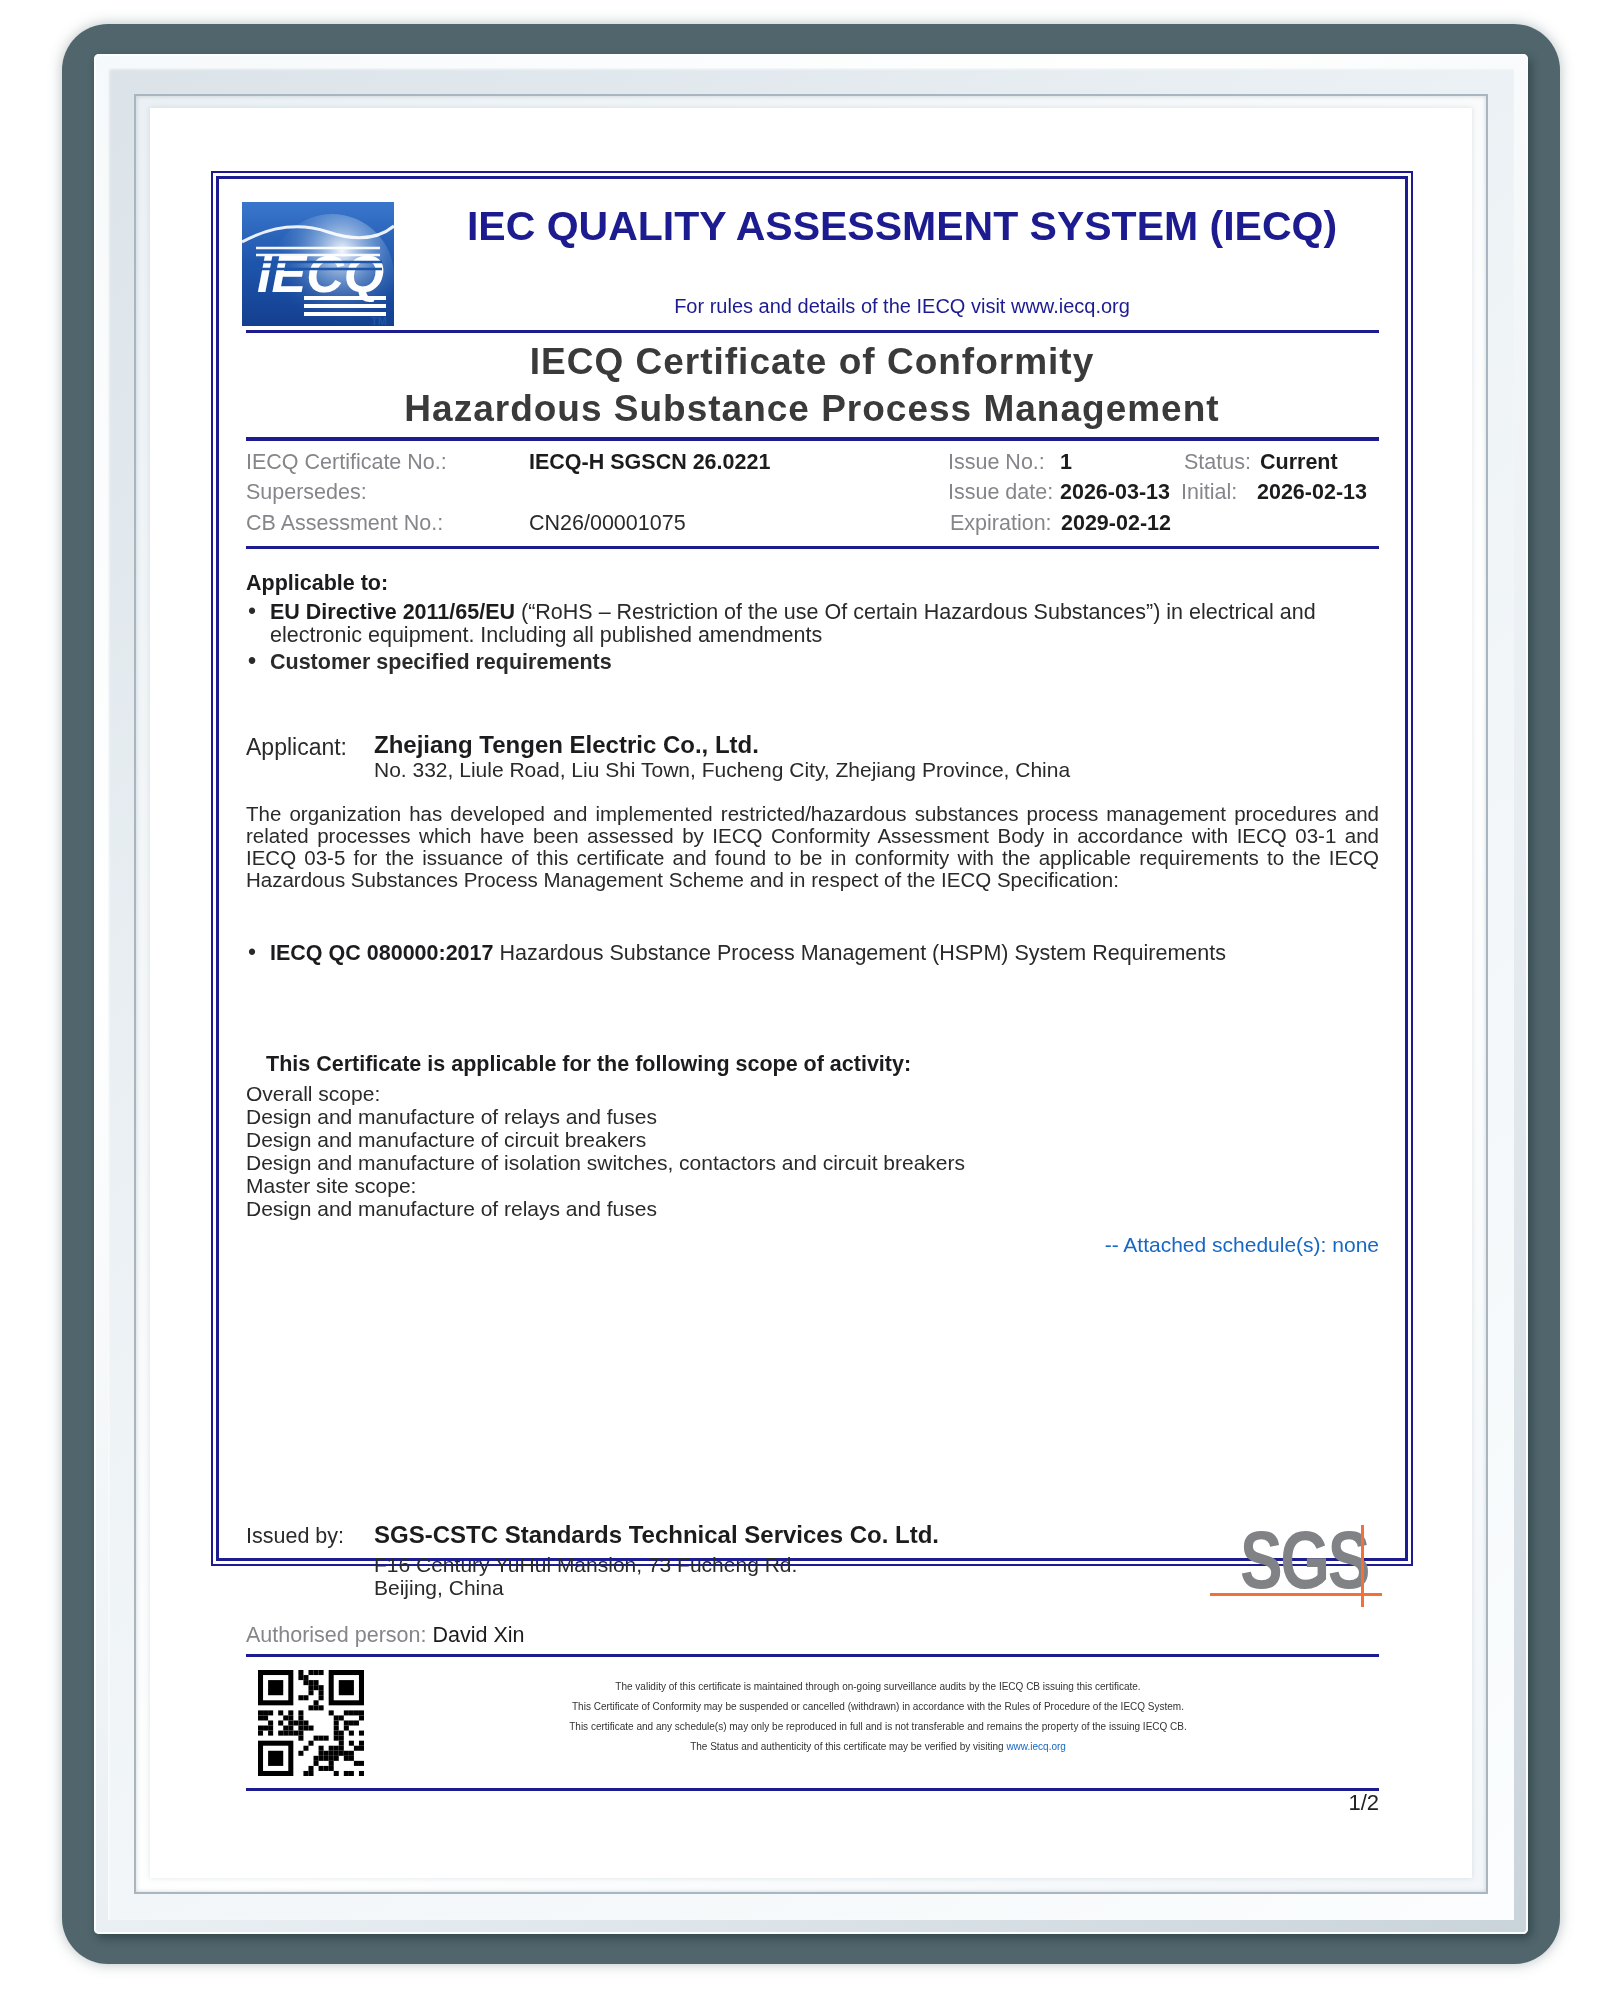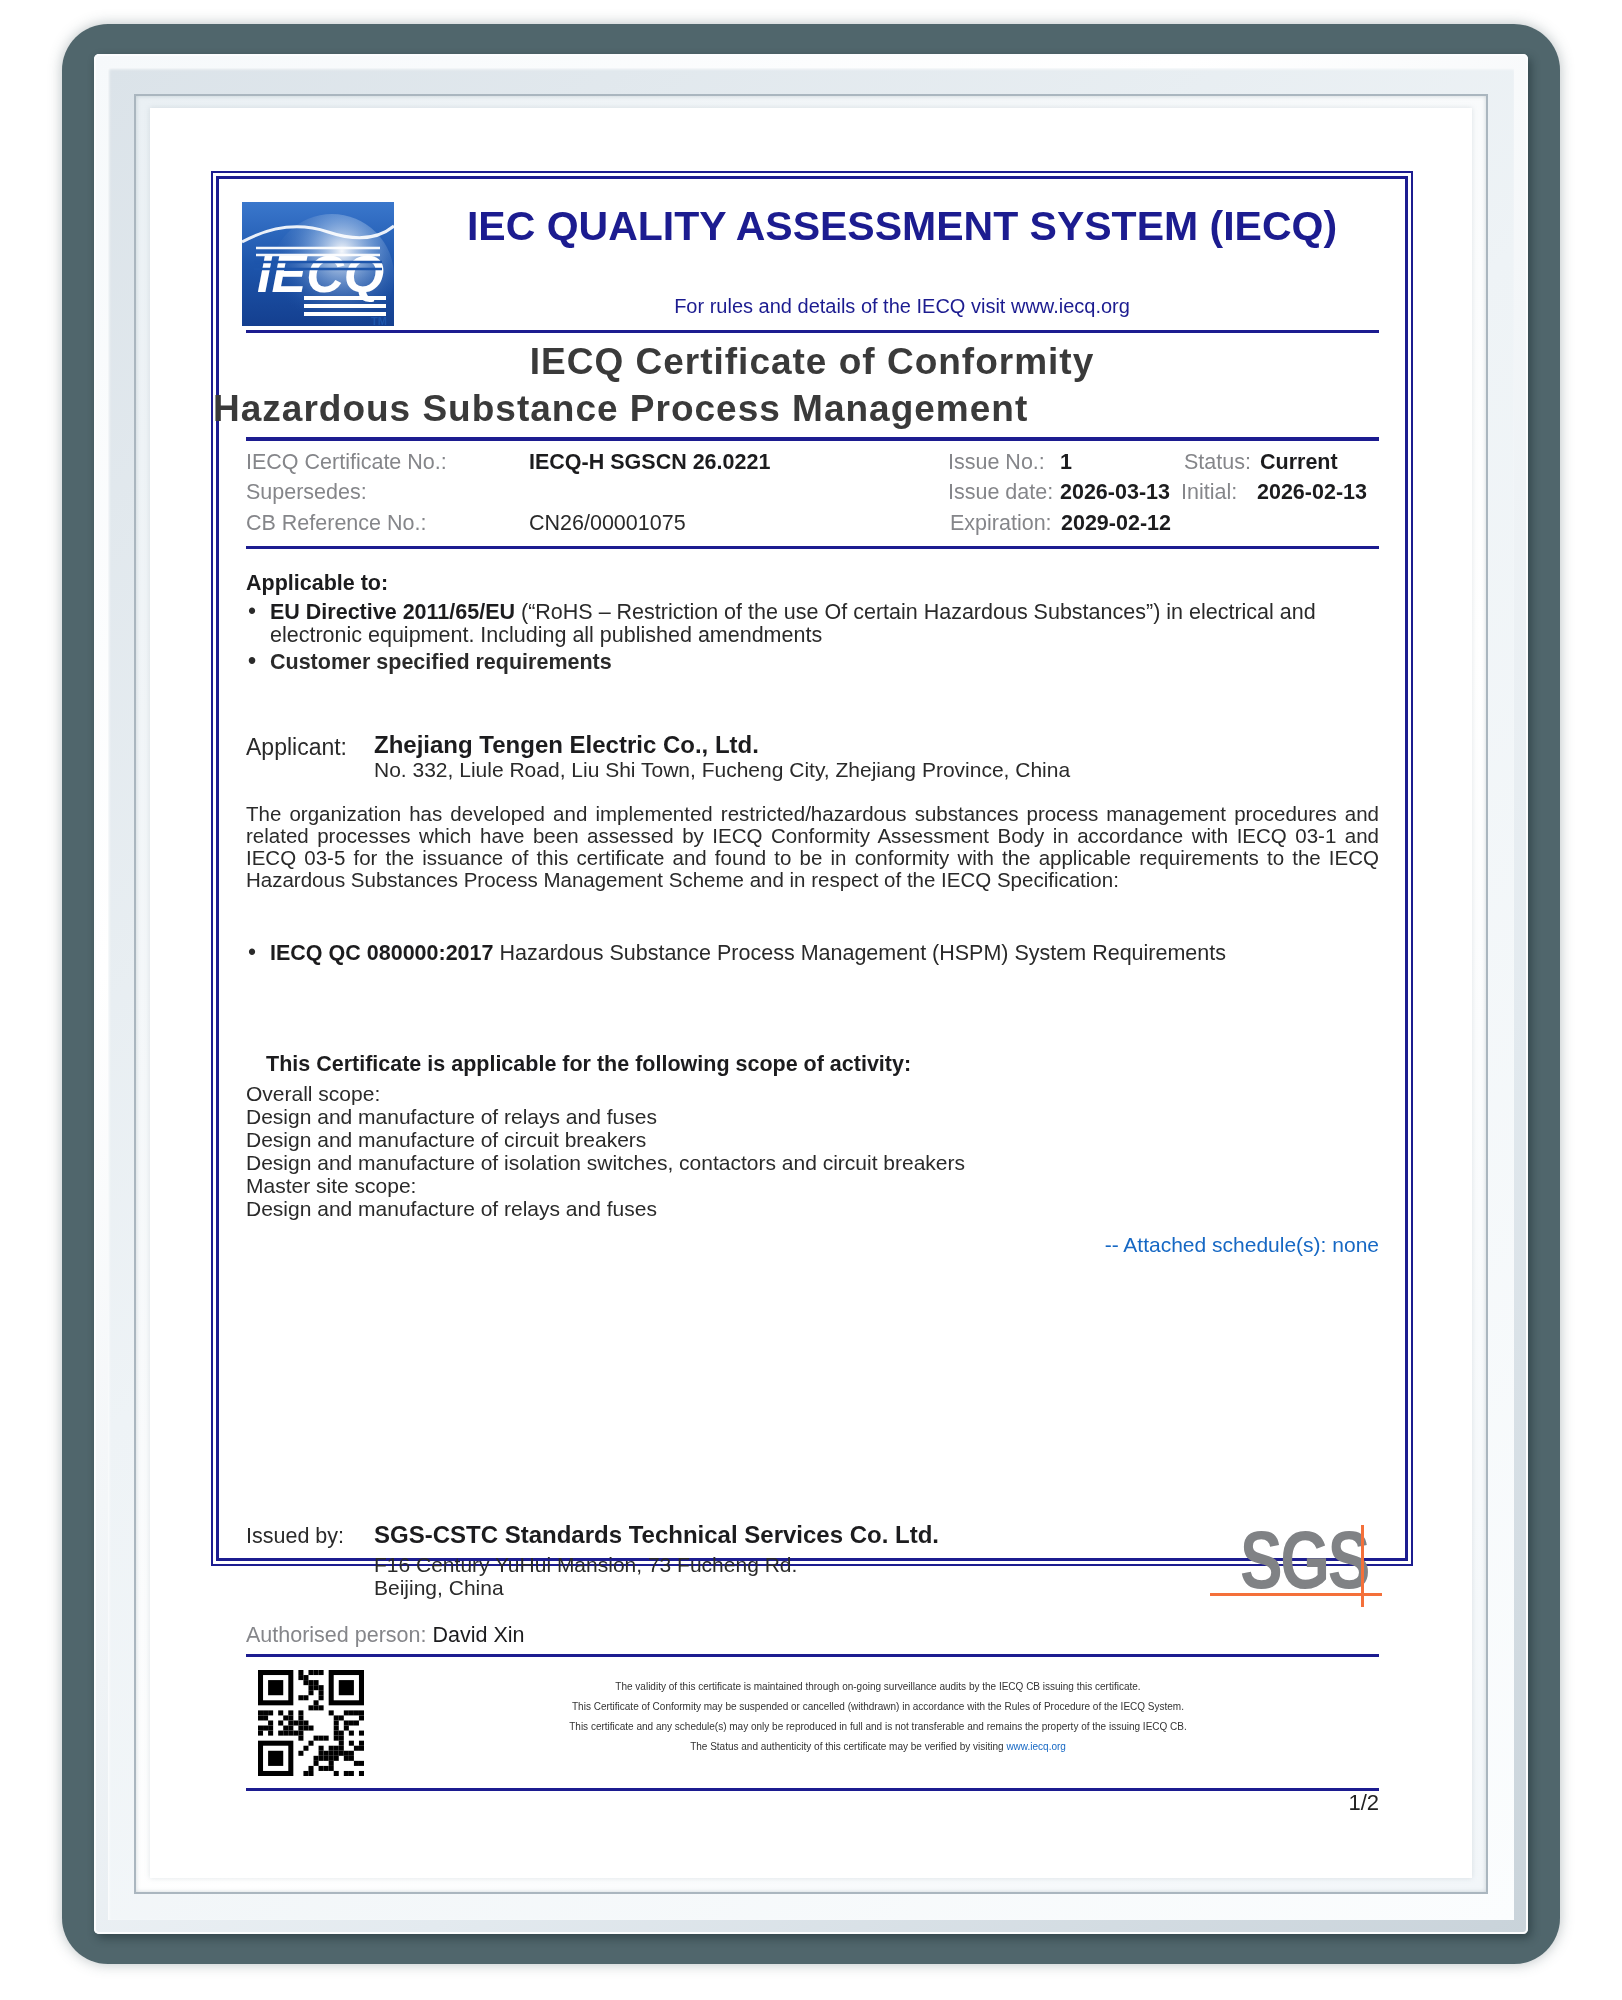--- a/index.html
+++ b/index.html
@@ -52,21 +52,21 @@
   .b{font-weight:bold;color:#1c1c1e;}
   
   .org-title{
     left:190px;right:10px;top:30px;text-align:center;
     font-size:41px;font-weight:bold;color:var(--navy,#1c1c90);letter-spacing:0px;
   }
   .tagline{left:190px;right:10px;top:122px;text-align:center;font-size:20px;color:var(--navy,#1c1c90);}
   .logo{left:29px;top:29px;width:152px;height:124px;}
   .logo-tm{left:158px;top:142px;font-size:11px;font-weight:bold;color:#1d55ab;}
   .cert-title1{left:0;right:0;top:168px;text-align:center;font-size:37px;font-weight:bold;color:var(--title-gray,#3a3a3a);letter-spacing:1px;}
-  .cert-title2{left:0;right:0;top:215px;font-size:37px;font-weight:bold;color:var(--title-gray,#3a3a3a);letter-spacing:1px;}
+  .cert-title2{left:0;right:0;top:215px;text-align:center;font-size:37px;font-weight:bold;color:var(--title-gray,#3a3a3a);letter-spacing:1px;}
   
   .info-row{left:33px;width:1133px;height:26px;font-size:21.5px;}
   .info-row span{position:absolute;top:0;white-space:nowrap;}
   
   .h-bold{font-size:21.5px;font-weight:bold;color:#1c1c1e;}
   .bullet{left:33px;width:1140px;padding-left:24px;box-sizing:border-box;font-size:21.5px;line-height:23px;color:#2a2a2a;}
   .bullet::before{content:"\2022";position:absolute;left:2px;top:-1px;font-size:23px;}
   .statement{left:33px;width:1133px;font-size:20.5px;line-height:22px;text-align:justify;color:#2a2a2a;}
   .plain{font-size:21px;color:#2a2a2a;}
   .scope-lines{left:33px;font-size:21px;line-height:23px;color:#2a2a2a;}
@@ -153,21 +153,21 @@
             <span class="b" style="left:1014px;">Current</span>
           </div>
           <div class="abs info-row" style="top:307px;">
             <span class="gray" style="left:0;">Supersedes:</span>
             <span class="gray" style="left:702px;">Issue date:</span>
             <span class="b" style="left:814px;">2026-03-13</span>
             <span class="gray" style="left:935px;">Initial:</span>
             <span class="b" style="left:1011px;">2026-02-13</span>
           </div>
           <div class="abs info-row" style="top:338px;">
-            <span class="gray" style="left:0;">CB Reference No.:</span>
+            <span class="gray" style="left:0;">CB Assessment No.:</span>
             <span style="left:283px;color:#2a2a2a;">CN26/00001075</span>
             <span class="gray" style="left:704px;">Expiration:</span>
             <span class="b" style="left:815px;">2029-02-12</span>
           </div>
           <div class="rule" style="top:373px;height:3px;"></div>
 
           <div class="abs h-bold" style="left:33px;top:398px;">Applicable to:</div>
           <div class="abs bullet" style="top:428px;">
             <span class="b">EU Directive 2011/65/EU</span><span> (“RoHS – Restriction of the use Of certain Hazardous Substances”) in electrical and electronic equipment. Including all published amendments</span>
           </div>

